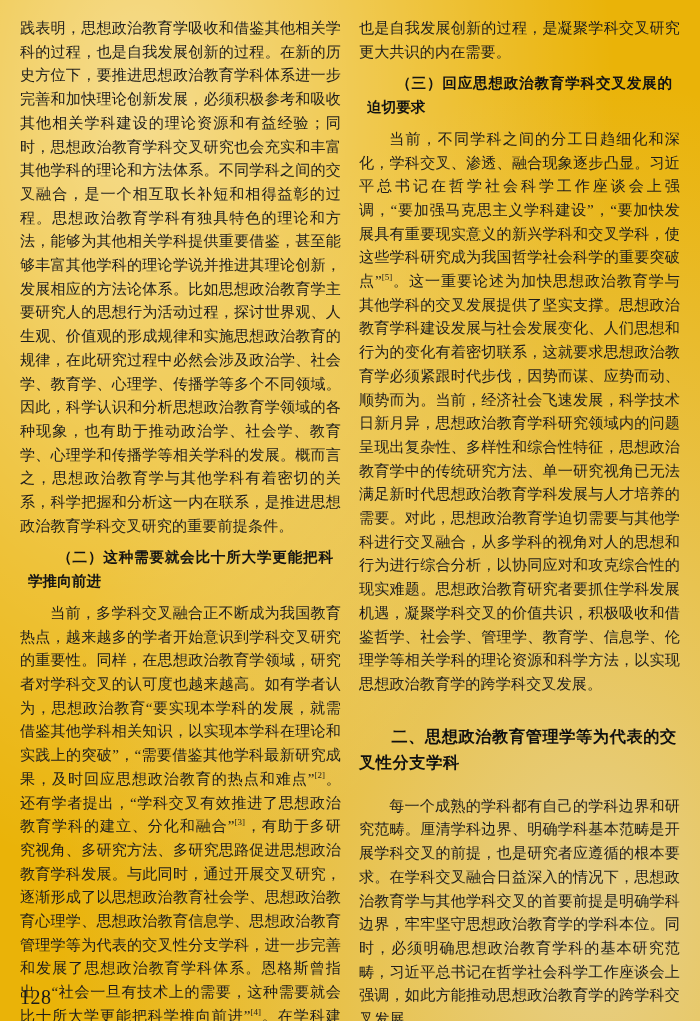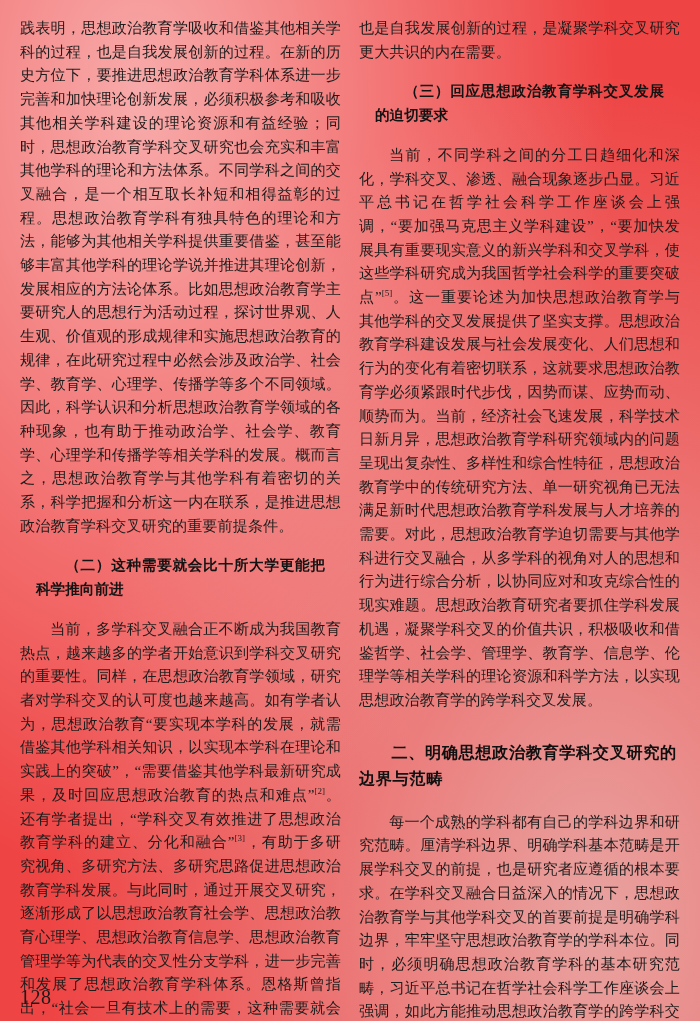--- a/index.html
+++ b/index.html
@@ -11,21 +11,21 @@
     height: 1021px;
     background: #f2f1ef;
     font-family: "Liberation Serif", "DejaVu Serif", serif;
     color: #1b1b1b;
     overflow: hidden;
     position: relative;
   }
   .page {
     position: absolute;
     inset: 0;
-    background: #ef4444;
+    background: #eab308;
   }
   
   .page::before {
     content: "";
     position: absolute;
     inset: 0;
     background:
       radial-gradient(ellipse at 20% 10%, rgba(255,255,255,0.55), rgba(255,255,255,0) 60%),
       radial-gradient(ellipse at 85% 90%, rgba(228,226,222,0.6), rgba(255,255,255,0) 65%);
     pointer-events: none;
@@ -52,21 +52,21 @@
     text-justify: inter-ideograph;
     letter-spacing: 0.1px;
     color: #1e1d1c;
     text-indent: 0;
     word-break: break-all;
   }
   p.body-text.indent {
     text-indent: 2em;
   }
   h3.sub-heading {
-    margin: 16px;
+    margin: 8px;
     font-family: "Liberation Sans", "DejaVu Sans", sans-serif;
     font-size: 14.6px;
     line-height: 23.7px;
     font-weight: bold;
     text-align: justify;
     text-justify: inter-ideograph;
     text-indent: 2em;
     color: #131313;
     word-break: break-all;
   }
@@ -119,21 +119,21 @@
     <div class="col">
 
       <p class="body-text">也是自我发展创新的过程，是凝聚学科交叉研究更大共识的内在需要。</p>
 
       <h3 class="sub-heading">（三）回应思想政治教育学科交叉发展的迫切要求</h3>
 
       <p class="body-text indent"><span>当前，不同学科之间的分工日趋细化和深化，学科交叉、渗透、融合现象逐步凸显。习近平总书记在哲学社会科学工作座谈会上强调，“要加强马克思主义学科建设”，“要加快发展具有重要现实意义的新兴学科和交叉学科，使这些学科研究成为我国哲学社会科学的重要突破点”</span><sup class="ref">[5]</sup><span>。这一重要论述为加快思想政治教育学与其他学科的交叉发展提供了坚实支撑。思想政治教育学科建设发展与社会发展变化、人们思想和行为的变化有着密切联系，这就要求思想政治教育学必须紧跟时代步伐，因势而谋、应势而动、顺势而为。当前，经济社会飞速发展，科学技术日新月异，思想政治教育学科研究领域内的问题呈现出复杂性、多样性和综合性特征，思想政治教育学中的传统研究方法、单一研究视角已无法满足新时代思想政治教育学科发展与人才培养的需要。对此，思想政治教育学迫切需要与其他学科进行交叉融合，从多学科的视角对人的思想和行为进行综合分析，以协同应对和攻克综合性的现实难题。思想政治教育研究者要抓住学科发展机遇，凝聚学科交叉的价值共识，积极吸收和借鉴哲学、社会学、管理学、教育学、信息学、伦理学等相关学科的理论资源和科学方法，以实现思想政治教育学的跨学科交叉发展。</span></p>
 
       <div class="spacer-lg"></div>
 
-      <h2 class="section-heading">二、明确思想政治教育学科交叉研究的边界与范畴</h2>
+      <h2 class="section-heading">二、思想政治教育管理学等为代表的交叉性分支学科</h2>
 
       <div class="spacer-md"></div>
 
       <p class="body-text indent">每一个成熟的学科都有自己的学科边界和研究范畴。厘清学科边界、明确学科基本范畴是开展学科交叉的前提，也是研究者应遵循的根本要求。在学科交叉融合日益深入的情况下，思想政治教育学与其他学科交叉的首要前提是明确学科边界，牢牢坚守思想政治教育学的学科本位。同时，必须明确思想政治教育学科的基本研究范畴，习近平总书记在哲学社会科学工作座谈会上强调，如此方能推动思想政治教育学的跨学科交叉发展。</p>
 
       <h3 class="sub-heading">（一）明确学科边界，把握好学科独立性与学科开放性的内在联系</h3>
 
     </div>
 
   </div>

